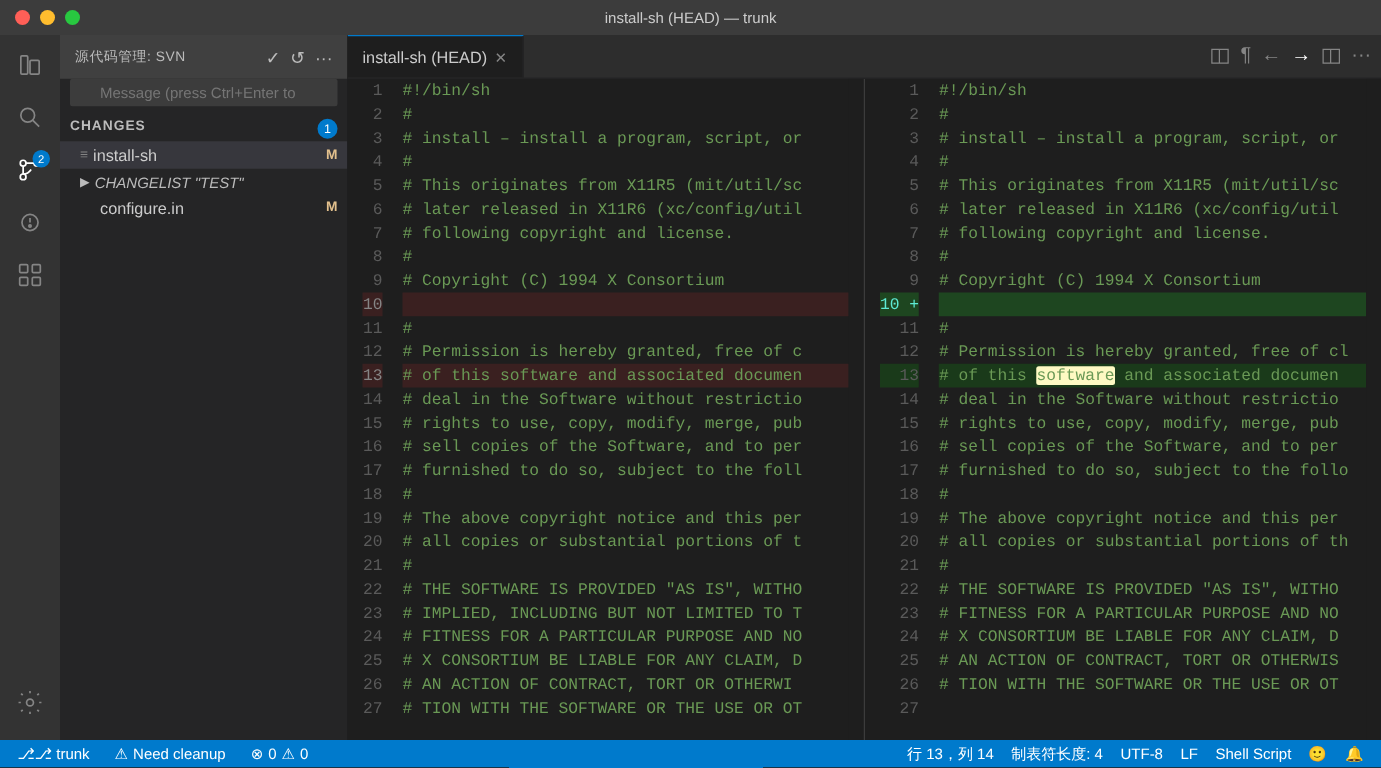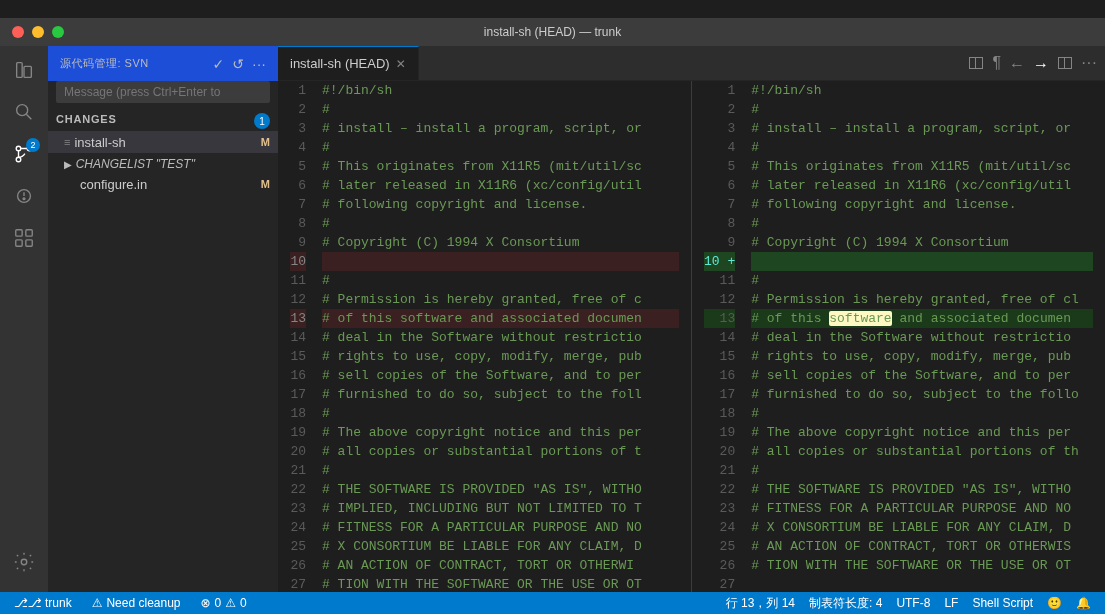--- a/index.html
+++ b/index.html
@@ -17,21 +17,20 @@
 
     
     .titlebar {
       height: 28px;
       background: #3c3c3c;
       display: flex;
       align-items: center;
       justify-content: center;
       position: relative;
       flex-shrink: 0;
-      margin-top: 18px;
     }
     .titlebar-buttons {
       position: absolute;
       left: 12px;
       display: flex;
       gap: 8px;
     }
     .titlebar-btn {
       width: 12px; height: 12px;
       border-radius: 50%;
@@ -98,42 +97,42 @@
       flex-direction: column;
       flex-shrink: 0;
       overflow: hidden;
     }
     .sidebar-header {
       height: 35px;
       display: flex;
       align-items: center;
       justify-content: space-between;
       padding: 0 12px;
-      background: #1d4ed8;
+      background: #404040;
     }
     .sidebar-title {
       font-size: 11px;
       color: #bbb;
       font-weight: 500;
       letter-spacing: 0.5px;
     }
     .sidebar-actions {
       display: flex; gap: 8px; align-items: center;
     }
     .sidebar-action-btn {
       color: #bbb; cursor: pointer; font-size: 14px;
       display: flex; align-items: center;
     }
     .message-input {
       margin: 0 8px 6px 8px;
       background: #3c3c3c;
       border: none;
       border-radius: 2px;
       color: #86efac;
-      padding: 4px 8px;
+      padding: 4px 24px;
       font-size: 12px;
       width: calc(100% - 16px);
       outline: none;
     }
 
     .section-header {
       display: flex; align-items: flex-start; justify-content: space-between;
       padding: 4px 8px 2px 8px;
       cursor: pointer;
     }

